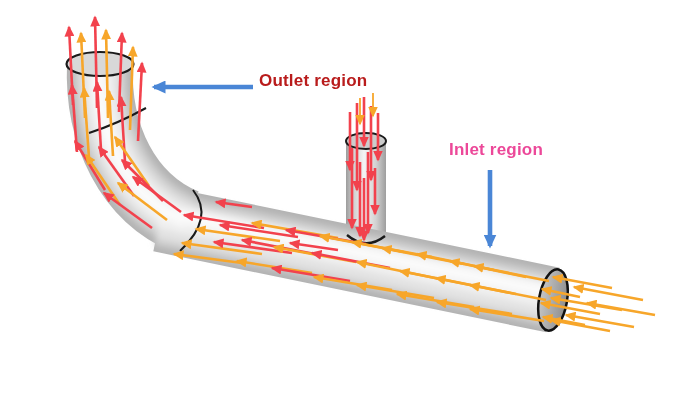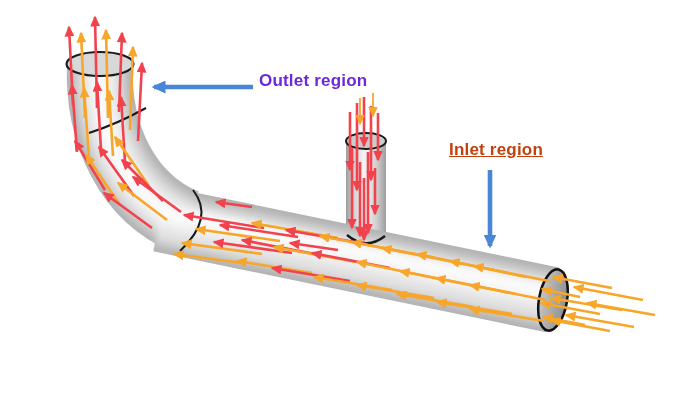--- a/index.html
+++ b/index.html
@@ -146,15 +146,15 @@
         <line x1="580" y1="297" x2="542" y2="289" stroke="#f7a62a" stroke-width="2.6" marker-end="url(#ah-slow)"></line>
         <line x1="585" y1="325" x2="543" y2="317" stroke="#f7a62a" stroke-width="2.6" marker-end="url(#ah-slow)"></line>
       </g>
 
     <g id="annotation-layer">
         <line x1="253" y1="87" x2="154" y2="87" stroke="#4a86d6" stroke-width="4.6" marker-end="url(#ah-blue)"></line>
         <line x1="490" y1="170" x2="490" y2="246" stroke="#4a86d6" stroke-width="4.6" marker-end="url(#ah-blue)"></line>
       </g>
   </svg>
 
-  <div class="region-label" id="outlet-label" style="color: #6d28d9;">Outlet region</div>
-  <div class="region-label" id="inlet-label" style="color: #c2410c; text-decoration: underline;">Inlet region</div>
+  <div class="region-label" id="outlet-label" style="color: #b91c1c;">Outlet region</div>
+  <div class="region-label" id="inlet-label" style="color: #ec4899;">Inlet region</div>
 </div>
 
 </body></html>

